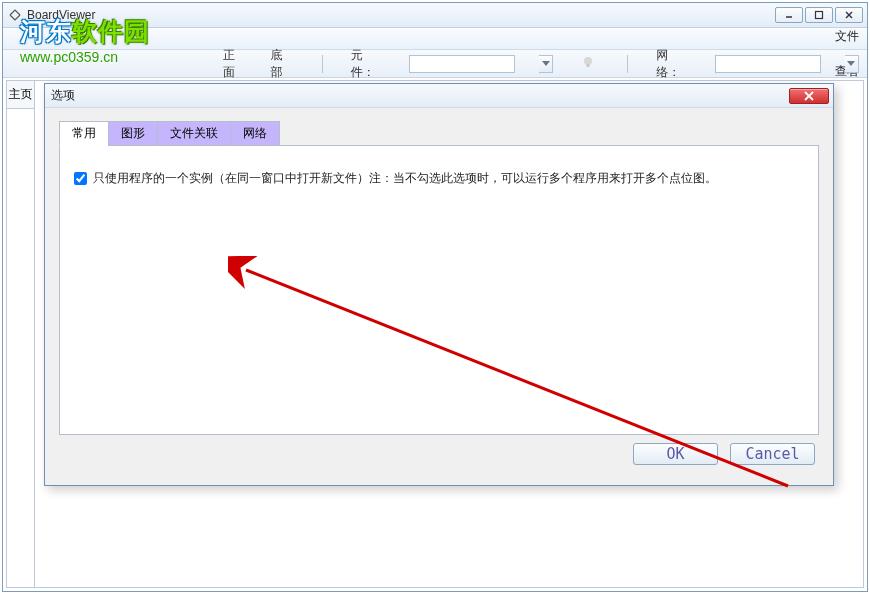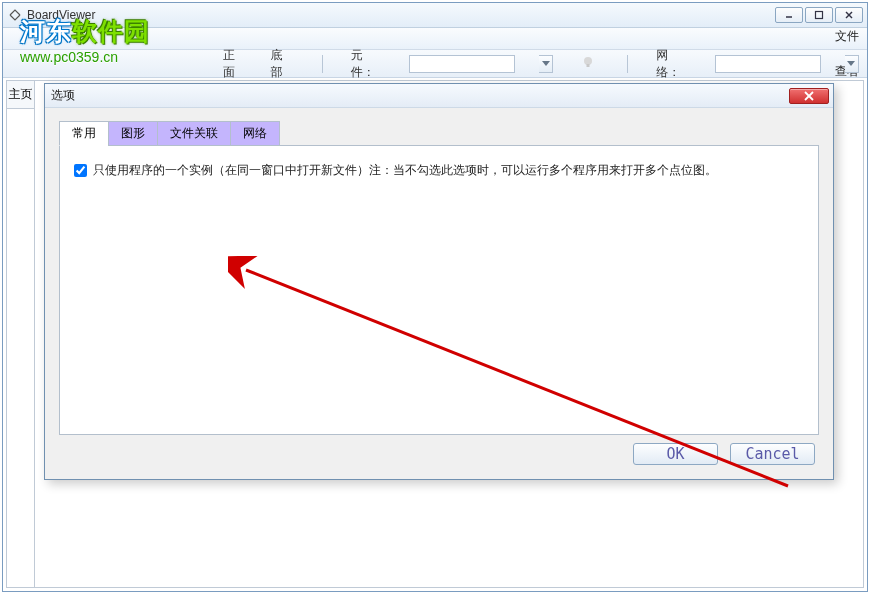--- a/index.html
+++ b/index.html
@@ -29,26 +29,26 @@
 .side-tab { width: 28px; height: 100%; border: 1px solid #c0cad6; border-right: none; }
 .side-tab .tab-home { width: 27px; height: 28px; display:flex; align-items:center; justify-content:center; background:#f5f8fb; border-bottom:1px solid #c0cad6; }
 .main-pane { flex:1; border:1px solid #c0cad6; background:#fff; }
 
 
 .dialog { position:absolute; top:83px; left:44px; width:790px; background:#f0f0f0; border:1px solid #7090b0; box-shadow: 4px 4px 10px rgba(0,0,0,0.2); }
 .dlg-titlebar { height:24px; background: linear-gradient(#f6fafe,#e4ecf6); display:flex; align-items:center; padding:0 4px; border-bottom:1px solid #cdd9e6; }
 .dlg-title { color:#222; flex:1; padding-left:2px; }
 .dlg-close { width:40px; height:16px; background:linear-gradient(#f07070,#d03030); border:1px solid #a02020; border-radius:2px; display:flex; align-items:center; justify-content:center; color:#fff; cursor:pointer; box-shadow: inset 0 1px 0 rgba(255,255,255,0.4); }
 
-.dlg-body { padding: 12px 14px 10px 14px; }
+.dlg-body { padding: 12px 14px 16px 14px; }
 .tab-strip { display:flex; position:relative; top:1px; z-index:2; }
 .tab { padding: 3px 12px; border:1px solid #b3bfcc; background:#c4b5fd; margin-right:-1px; cursor:pointer; }
 .tab.active { background:#fff; border-bottom-color:#fff; }
 .tab-panel { border:1px solid #b3bfcc; background:#fff; height:290px; padding:16px 14px; }
-.option-row { display:flex; align-items:center; gap:6px; margin-bottom:18px; color:#222; }
+.option-row { display:flex; align-items:center; gap:6px; margin-bottom:18px; color:#222;margin-top:8px; }
 .option-row input[type=checkbox]{ width:13px; height:13px; }
 
 .dlg-footer { display:flex; justify-content:flex-end; gap:12px; padding: 8px 4px 4px; }
 .push-btn { width:85px; height:22px; border:1px solid #8da8c3; background:linear-gradient(#fdfeff,#e2ebf5); border-radius:3px; color:#5a5aa8; font-family: monospace; font-size:15px; cursor:pointer; }
 
 
 .watermark { position:absolute; top:15px; left:20px; pointer-events:none; z-index: 500;}
 .watermark .line1 { font-size:25px; font-weight:bold; font-family: 'SimHei', sans-serif; color:#fff; text-shadow: 0 0 3px rgba(0,140,240,.9),1px 1px 0 #006db8,-1px -1px 0 #006db8,1px -1px 0 #006db8,-1px 1px 0 #006db8; letter-spacing:1px;}
 .watermark .line1 .g{ color:#7ee000; text-shadow: 0 0 3px rgba(60,140,0,.8),1px 1px 0 #3a7a00,-1px -1px 0 #3a7a00;}
 .watermark .line2 { font-size:14px; font-weight:normal; color:#2aa000; margin-top:1px; text-shadow:0 1px 0 #fff; font-family: Arial, sans-serif;}

